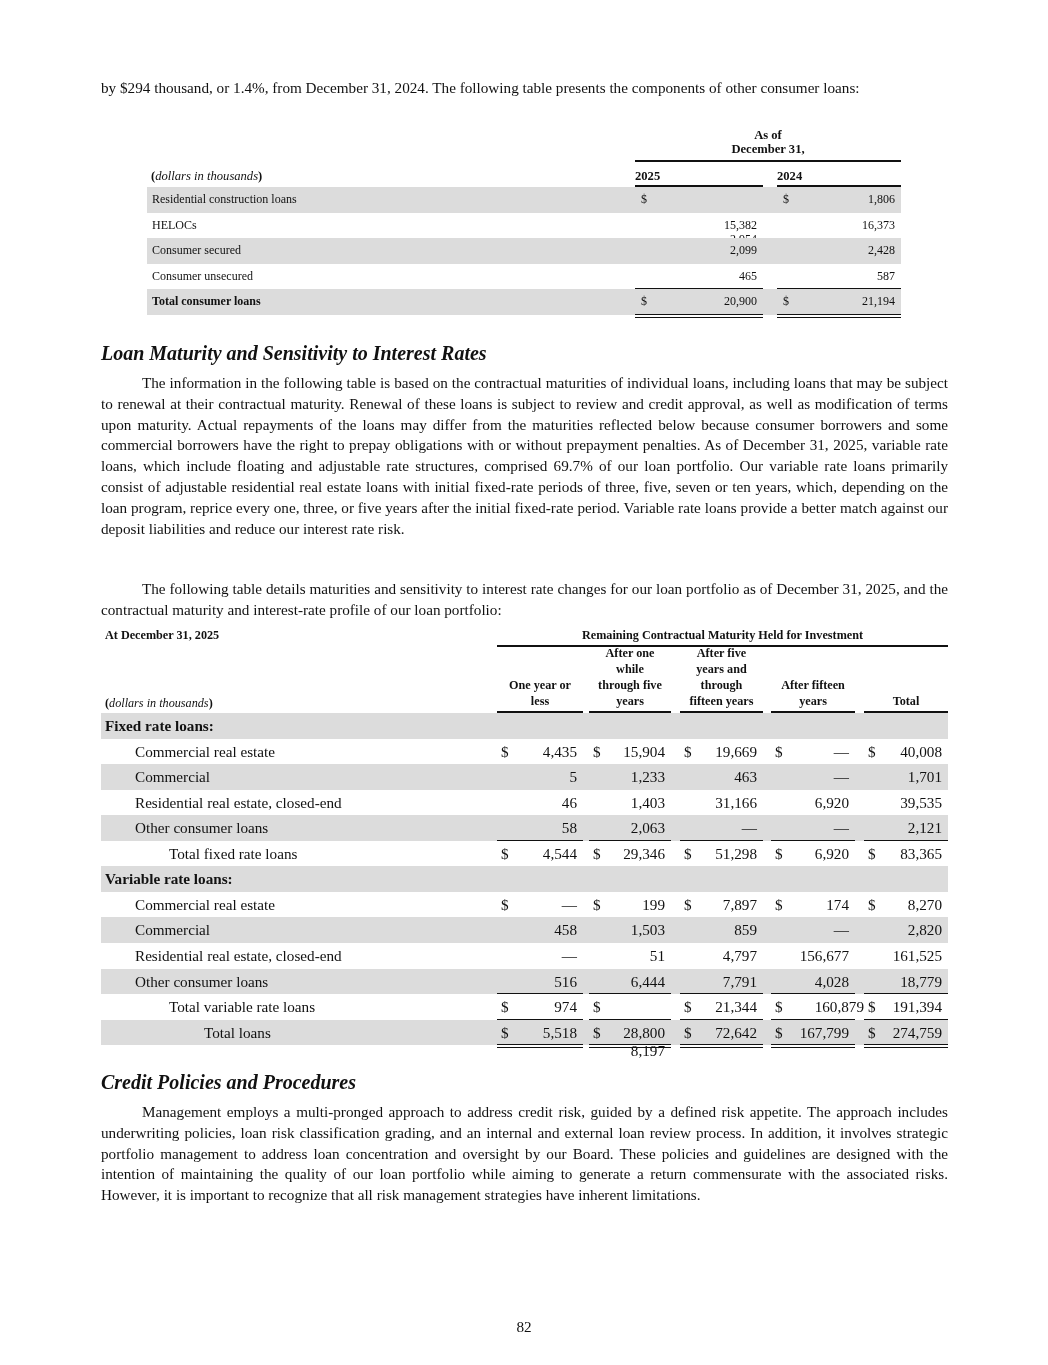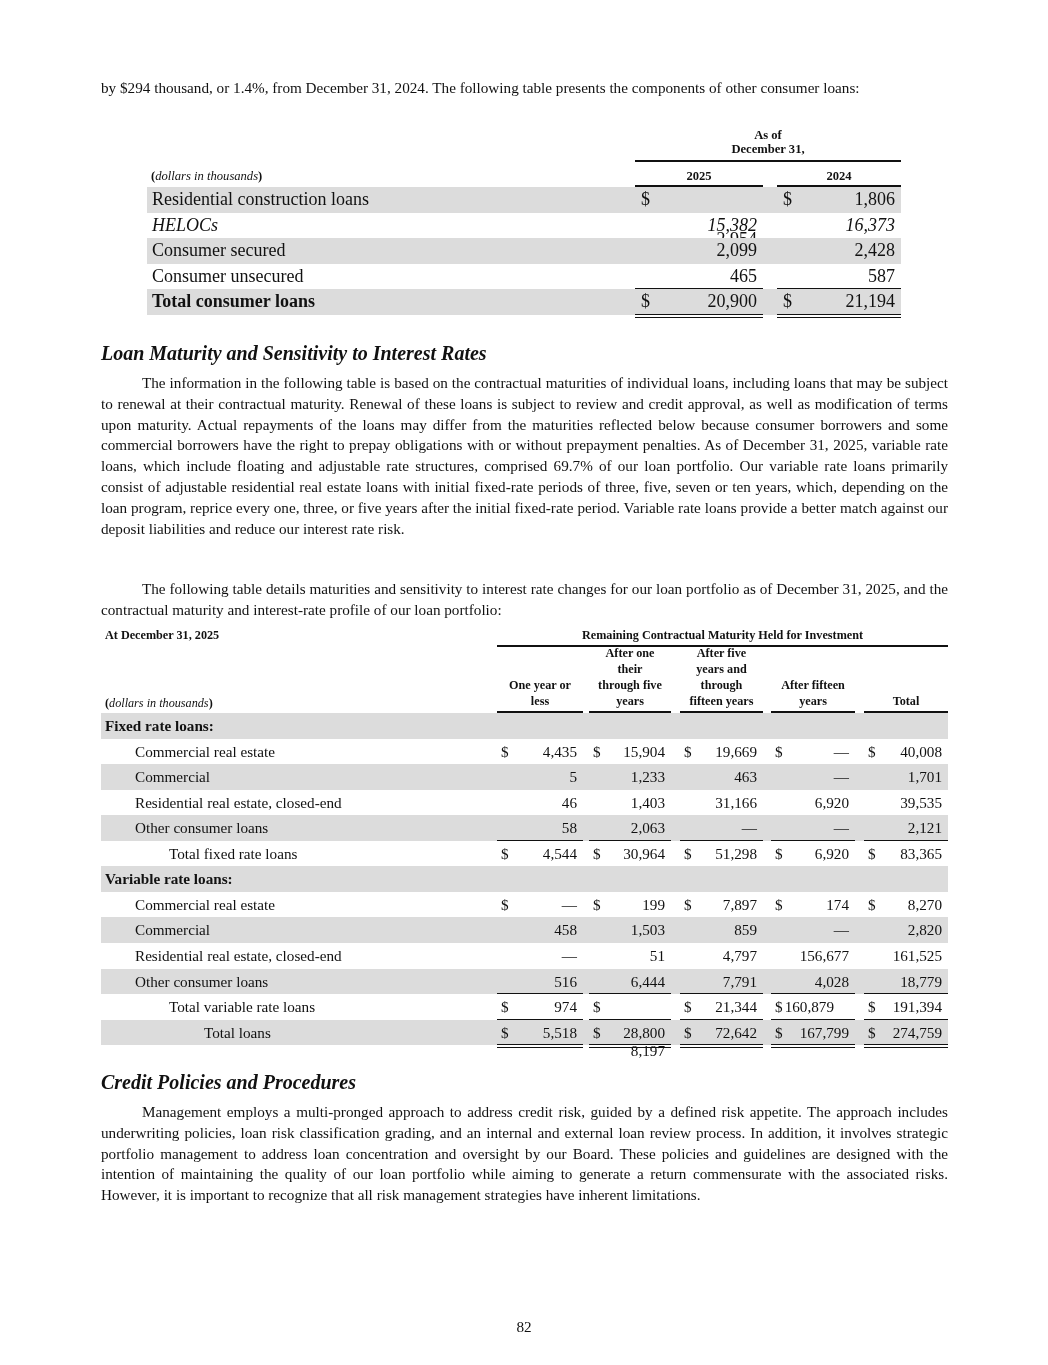--- a/index.html
+++ b/index.html
@@ -12,23 +12,23 @@
   p { margin: 0; font-size: 15.2px; line-height: 20.8px; text-align: justify; }
   .indent { text-indent: 41px; }
   .section-title { font-style: italic; font-weight: bold; font-size: 20px; line-height: 20px; margin: 0; }
 
   
   .t1 { position: absolute; left: 46px; top: 128px; width: 754px; }
   .t1 .hdr-asof { position: absolute; left: 488px; width: 266px; text-align: center; font-weight: bold; font-size: 12.6px; line-height: 14px; top: 0; }
   .t1 .hdr-line { position: absolute; left: 488px; width: 266px; top: 32px; border-top: 2px solid #111; }
   .t1 .dil { position: absolute; left: 4px; top: 41px; font-size: 12.6px; font-style: italic; }
   .t1 .dil b { font-style: normal; }
-  .t1 .yr { position: absolute; top: 41px; font-weight: bold; font-size: 12.6px; text-align: center; }
+  .t1 .yr { position: absolute; top: 41px; font-weight: bold; font-size: 12.6px; text-align: left; }
   .t1 .yr-line { position: absolute; top: 57px; border-top: 2px solid #111; }
-  .row1 { position: absolute; left: 0; width: 754px; height: 25.6px; font-size: 18px; line-height: 25.6px; }
+  .row1 { position: absolute; left: 0; width: 754px; height: 25.6px; font-size: 12px; line-height: 25.6px; }
   .row1.shade { background: #dcdcdc; }
   .row1 .lbl { position: absolute; left: 5px; }
   .row1 .dol { position: absolute; }
   .row1 .num { position: absolute; text-align: right; }
 
   
   .t2 { position: absolute; left: 0; top: 626px; width: 847px; }
   .t2 .hdr-small { font-weight: bold; font-size: 12.2px; line-height: 14.4px; position: absolute; }
   .t2 .colhdr { position: absolute; text-align: center; font-weight: bold; font-size: 12.2px; line-height: 16px; bottom: 0; }
   .t2 .uline { position: absolute; border-top: 2px solid #111; }
@@ -61,21 +61,21 @@
     <div class="yr-line" style="left:488px; width:128px;"></div>
     <div class="yr-line" style="left:630px; width:124px;"></div>
     <div id="t1-rows">
         <div class="row1 shade" style="top: 59px;">
           <span class="lbl">Residential construction loans</span>
           <span class="dol" style="left: 494px;">$</span>
           <span class="num" style="right: 144px; margin-top: 40px;">2,954</span>
           <span class="dol" style="left: 636px;">$</span>
           <span class="num" style="right: 6px; text-align: right;">1,806</span>
         </div>
-        <div class="row1" style="top: 84.6px; font-style: italic;">
+        <div class="row1" style="top: 84.6px;">
           <span class="lbl">HELOCs</span>
           <span class="num" style="right: 144px;">15,382</span>
           <span class="num" style="right: 6px;">16,373</span>
         </div>
         <div class="row1 shade" style="top: 110.2px;">
           <span class="lbl">Consumer secured</span>
           <span class="num" style="right: 144px;">2,099</span>
           <span class="num" style="right: 6px;">2,428</span>
         </div>
         <div class="row1" style="top: 135.8px;">
@@ -109,21 +109,21 @@
     <div class="uline" style="left:396px; width:451px; top:19px;"></div>
     <div class="hdr-small" style="left:4px; top:70px; font-weight:normal; font-style:italic;"><b style="font-style:normal">(</b><span>dollars in thousands</span><b style="font-style:normal">)</b></div>
     <div id="t2-colhdrs" style="position:absolute; left:0; top:22px; width:847px; height:63px;">
         <div class="colhdr" style="left: 396px; width: 86px; bottom: 2px;">
           <div>One year or</div>
           <div>less</div>
         </div>
         <div class="uline" style="left: 396px; width: 86px; top: 63px;"></div>
         <div class="colhdr" style="left: 488px; width: 82px; bottom: 2px;">
           <div>After one</div>
-          <div>their</div>
+          <div>while</div>
           <div>through five</div>
           <div>years</div>
         </div>
         <div class="uline" style="left: 488px; width: 82px; top: 63px;"></div>
         <div class="colhdr" style="left: 579px; width: 83px; bottom: 2px;">
           <div>After five</div>
           <div>years and</div>
           <div>through</div>
           <div>fifteen years</div>
         </div>
@@ -177,21 +177,21 @@
           <span class="num" style="right: 283px;">2,063</span>
           <span class="num" style="right: 191px;">—</span>
           <span class="num" style="right: 99px;">—</span>
           <span class="num" style="right: 6px;">2,121</span>
         </div>
         <div class="row2" style="top: 214.75px;">
           <span class="lbl" style="left: 68px;">Total fixed rate loans</span>
           <span class="dol" style="left: 400px;">$</span>
           <span class="num" style="right: 371px;">4,544</span>
           <span class="dol" style="left: 492px;">$</span>
-          <span class="num" style="right: 283px;">30,964</span>
+          <span class="num" style="right: 283px;">29,346</span>
           <span class="dol" style="left: 583px;">$</span>
           <span class="num" style="right: 191px;">51,298</span>
           <span class="dol" style="left: 674px;">$</span>
           <span class="num" style="right: 99px;">6,920</span>
           <span class="dol" style="left: 767px;">$</span>
           <span class="num" style="right: 6px;">83,365</span>
         </div>
         <div class="sgl" style="left: 396px; width: 86px; top: 213.75px;"></div>
         <div class="sgl" style="left: 488px; width: 82px; top: 213.75px;"></div>
         <div class="sgl" style="left: 579px; width: 83px; top: 213.75px;"></div>
@@ -239,21 +239,21 @@
         </div>
         <div class="row2" style="top: 368.05px; text-decoration: underline;">
           <span class="lbl" style="left: 68px;">Total variable rate loans</span>
           <span class="dol" style="left: 400px;">$</span>
           <span class="num" style="right: 371px;">974</span>
           <span class="dol" style="left: 492px;">$</span>
           <span class="num" style="right: 283px; margin-top: 44px;">8,197</span>
           <span class="dol" style="left: 583px;">$</span>
           <span class="num" style="right: 191px;">21,344</span>
           <span class="dol" style="left: 674px;">$</span>
-          <span class="num" style="right: 114px;">160,879</span>
+          <span class="num" style="right: 84px;">160,879</span>
           <span class="dol" style="left: 767px;">$</span>
           <span class="num" style="right: 6px;">191,394</span>
         </div>
         <div class="sgl" style="left: 396px; width: 86px; top: 367.05px;"></div>
         <div class="sgl" style="left: 488px; width: 82px; top: 367.05px;"></div>
         <div class="sgl" style="left: 579px; width: 83px; top: 367.05px;"></div>
         <div class="sgl" style="left: 670px; width: 84px; top: 367.05px;"></div>
         <div class="sgl" style="left: 763px; width: 84px; top: 367.05px;"></div>
         <div class="row2 shade" style="top: 393.6px;">
           <span class="lbl" style="left: 103px;">Total loans</span>

